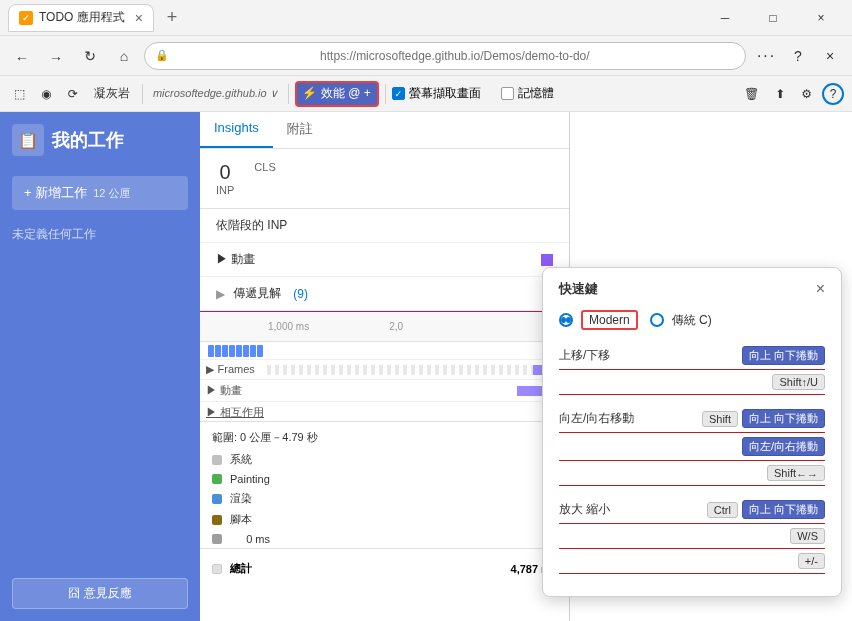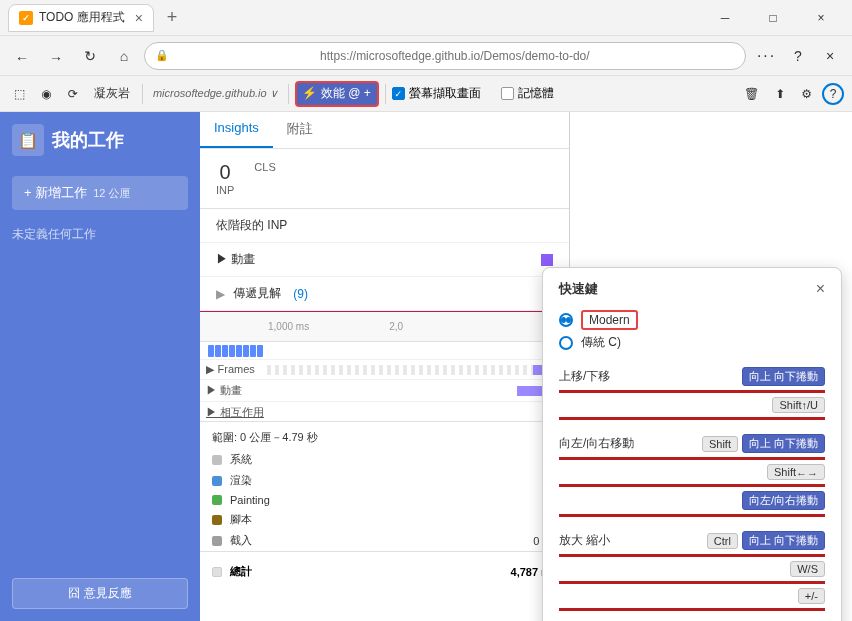--- a/index.html
+++ b/index.html
@@ -70,27 +70,27 @@
     .summary-label { flex: 1; color: #333; }
     .summary-value { color: #333; text-align: right; min-width: 40px; }
     .summary-total { display: flex; align-items: center; padding: 12px 12px; font-size: 11px; font-weight: 600; border-top: 1px solid #e0e0e0; }
     .summary-total-label { flex: 1; }
 
     
     .shortcut-overlay { position: absolute; right: 10px; top: 155px; width: 300px; background: #fff; border: 1px solid #d0d0d0; border-radius: 8px; box-shadow: 0 4px 16px rgba(0,0,0,0.2); z-index: 100; padding: 12px 16px; }
     .overlay-header { display: flex; align-items: center; justify-content: space-between; margin-bottom: 12px; }
     .overlay-title { font-size: 13px; font-weight: 600; color: #333; }
     .overlay-close { cursor: pointer; color: #666; font-size: 16px; background: none; border: none; }
-    .mode-options { display: flex; flex-direction: column; gap: 4px; margin-bottom: 12px; }
+    .mode-options { display: flex; flex-direction: row; gap: 12px; margin-bottom: 12px; }
     .mode-option { display: flex; align-items: center; gap: 8px; font-size: 12px; color: #333; }
     .radio-btn { width: 14px; height: 14px; border-radius: 50%; border: 2px solid #0078d7; background: #fff; display: flex; align-items: center; justify-content: center; }
     .radio-btn.selected::after { content: ''; width: 6px; height: 6px; border-radius: 50%; background: #0078d7; }
     .mode-label-box { border: 2px solid #e84141; padding: 1px 6px; border-radius: 3px; font-size: 12px; color: #333; }
     .shortcut-section { margin-bottom: 10px; }
-    .shortcut-row { display: flex; align-items: center; padding: 4px 0; border-bottom: 3px solid #b91c1c; }
+    .shortcut-row { display: flex; align-items: center; padding: 4px 0; border-bottom: 1px solid #b91c1c; }
     .shortcut-action { flex: 1; font-size: 12px; color: #333; }
     .shortcut-keys { display: flex; gap: 4px; align-items: center; flex-wrap: wrap; justify-content: flex-end; }
     .kbd { background: #e8e8e8; border: 1px solid #c0c0c0; border-radius: 3px; padding: 1px 6px; font-size: 11px; color: #333; white-space: nowrap; }
     .kbd.blue { background: #5065bd; color: white; border-color: #4055ad; }
 
     
     .summary-content::-webkit-scrollbar { width: 6px; }
     .summary-content::-webkit-scrollbar-track { background: #f0f0f0; }
     .summary-content::-webkit-scrollbar-thumb { background: #ccc; border-radius: 3px; }
   </style>
@@ -239,37 +239,36 @@
 
       <div class="summary-area">
         <div class="summary-content">
           <div class="summary-range">範圍: 0 公厘－4.79 秒</div>
           <div class="summary-row">
             <div class="summary-color" style="background:#c0c0c0;"></div>
             <span class="summary-label">系統</span>
             <span class="summary-value">42</span>
           </div>
           <div class="summary-row">
+            <div class="summary-color" style="background:#4caf50;"></div>
+            <span class="summary-label">Painting</span>
+            <span class="summary-value">7</span>
+          </div>
+          <div class="summary-row">
             <div class="summary-color" style="background:#4a90d9;"></div>
             <span class="summary-label">渲染</span>
             <span class="summary-value">7</span>
           </div>
           <div class="summary-row">
-            <div class="summary-color" style="background:#4caf50;"></div>
-            <span class="summary-label">Painting</span>
-            <span class="summary-value">7</span>
-          </div>
-          <div class="summary-row">
             <div class="summary-color" style="background:#8b6914;"></div>
             <span class="summary-label">腳本</span>
             <span class="summary-value">3</span>
           </div>
           <div class="summary-row">
             <div class="summary-color" style="background:#9e9e9e;"></div>
-            <span class="summary-label">截入</span>
             <span class="summary-value">0 ms</span>
           </div>
           <div class="summary-total">
             <div class="summary-color" style="background:#e0e0e0; border:1px solid #ccc;"></div>
             <span class="summary-total-label" style="margin-left:8px;">總計</span>
             <span>4,787 ms</span>
           </div>
         </div>
       </div>
     </div>
@@ -312,27 +311,27 @@
         <div class="shortcut-row">
           <span class="shortcut-action">向左/向右移動</span>
           <div class="shortcut-keys">
             <span class="kbd">Shift</span>
             <span class="kbd blue">向上 向下捲動</span>
           </div>
         </div>
         <div class="shortcut-row">
           <span class="shortcut-action"></span>
           <div class="shortcut-keys">
+            <span class="kbd blue">向左/向右捲動</span>
+          </div>
+        </div>
+        <div class="shortcut-row">
+          <span class="shortcut-action"></span>
+          <div class="shortcut-keys">
             <span class="kbd">Shift←→</span>
-          </div>
-        </div>
-        <div class="shortcut-row">
-          <span class="shortcut-action"></span>
-          <div class="shortcut-keys">
-            <span class="kbd blue">向左/向右捲動</span>
           </div>
         </div>
       </div>
 
       <div class="shortcut-section">
         <div class="shortcut-row">
           <span class="shortcut-action">放大 縮小</span>
           <div class="shortcut-keys">
             <span class="kbd">Ctrl</span>
             <span class="kbd blue">向上 向下捲動</span>

